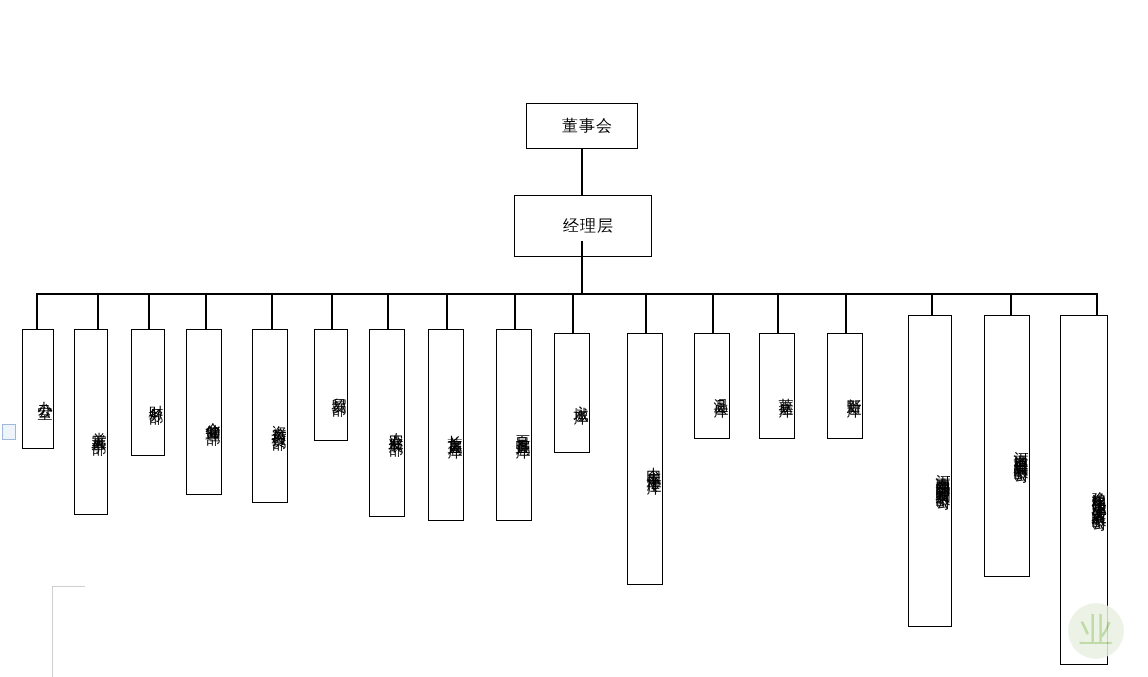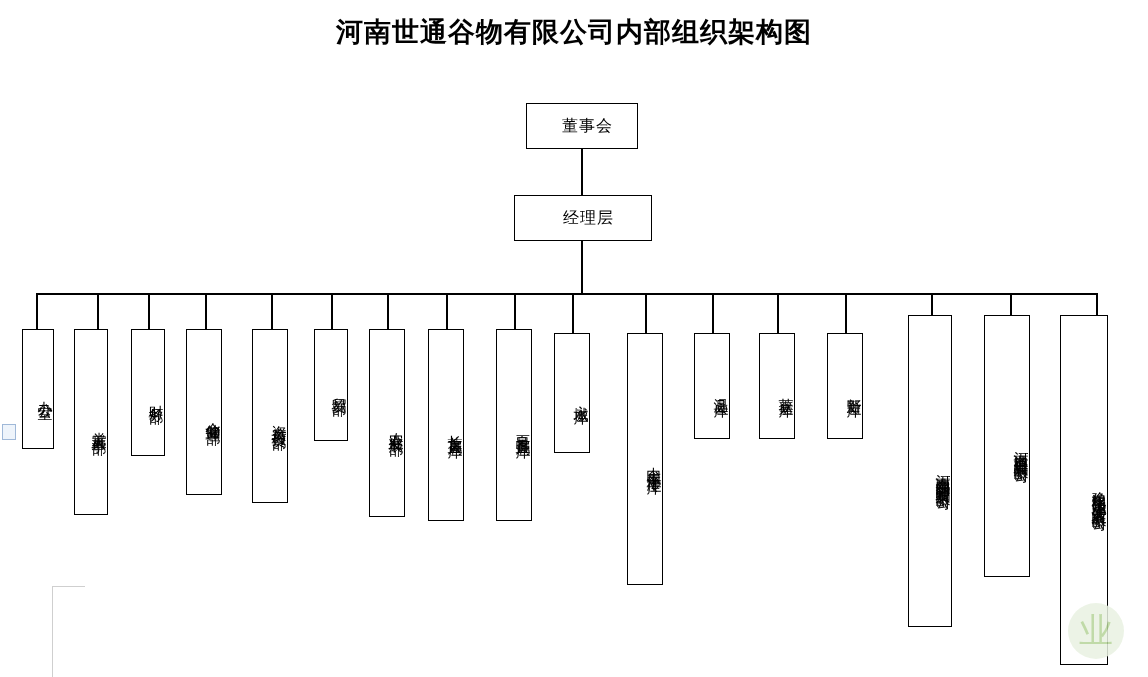--- a/index.html
+++ b/index.html
@@ -106,27 +106,26 @@
     height: 14px;
     border: 1px solid #9fb8d8;
     background: #eef4fb;
   }
 </style>
 </head>
 <body>
 
 <div id="chart-root">
 
-  <div class="title">河南世通谷物有限公司内部组织架构图</div>
 
   <div class="node horiz" style="left:526px; top:103px; width:112px; height:46px;">董事会</div>
 
   <div class="line v" style="left:581px; top:149px; height:46px;"></div>
 
-  <div class="node horiz" style="left:514px; top:195px; width:138px; height:46px;">经理层</div>
+  <div class="node horiz" style="left:514px; top:195px; width:138px; height:62px;">经理层</div>
 
   <div class="line v" style="left:581px; top:241px; height:53px;"></div>
 
   <div class="line h" style="left:36px; top:293px; width:1061px;"></div>
 
   <div class="line v" style="left:36px;  top:293px; height:36px;"></div>
   <div class="line v" style="left:97px;  top:293px; height:36px;"></div>
   <div class="line v" style="left:148px; top:293px; height:36px;"></div>
   <div class="line v" style="left:205px; top:293px; height:36px;"></div>
   <div class="line v" style="left:271px; top:293px; height:36px;"></div>

